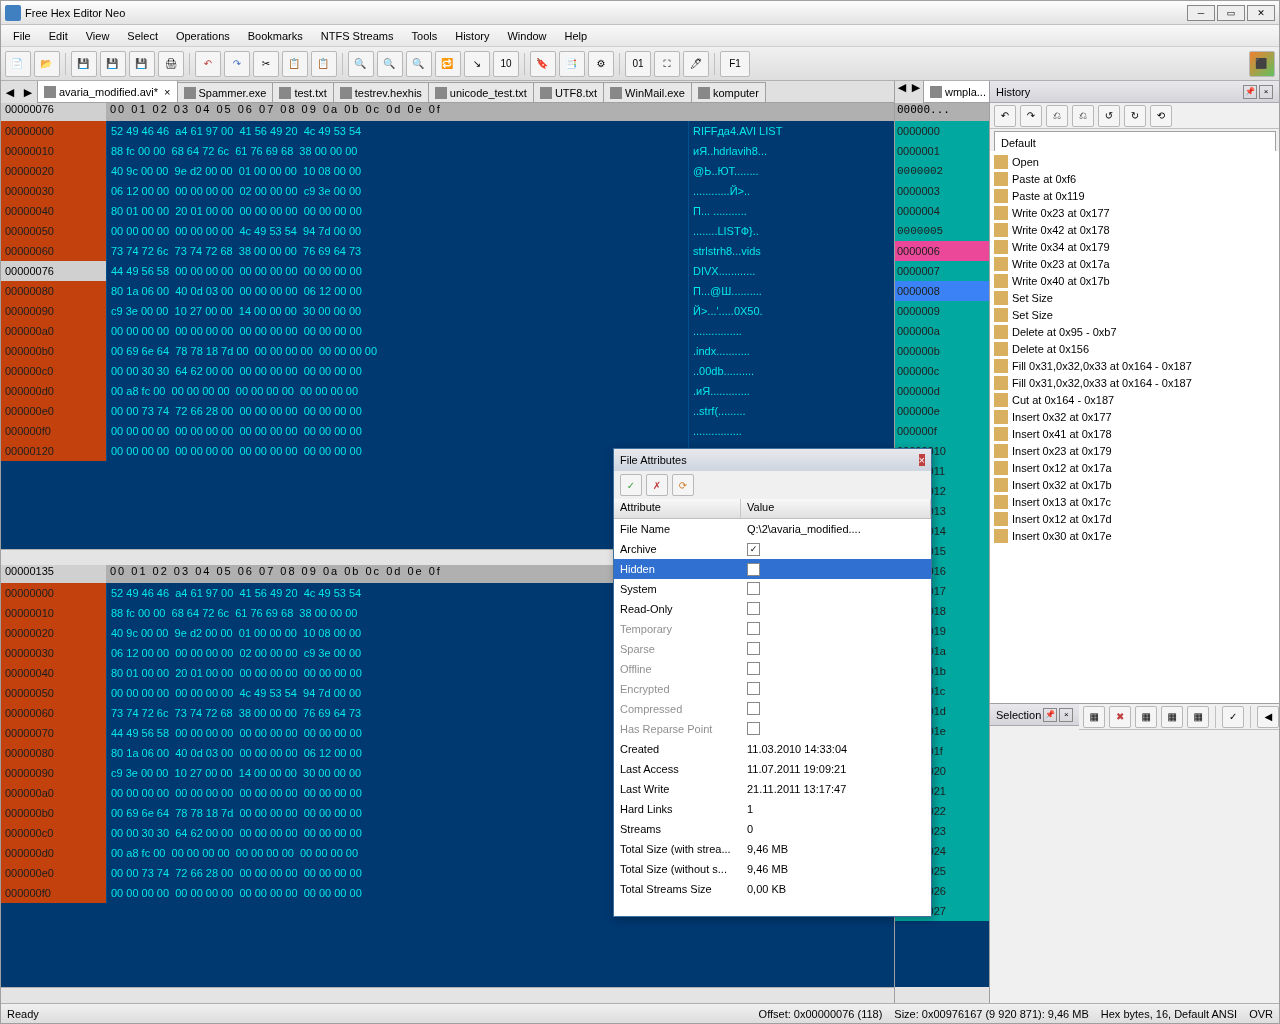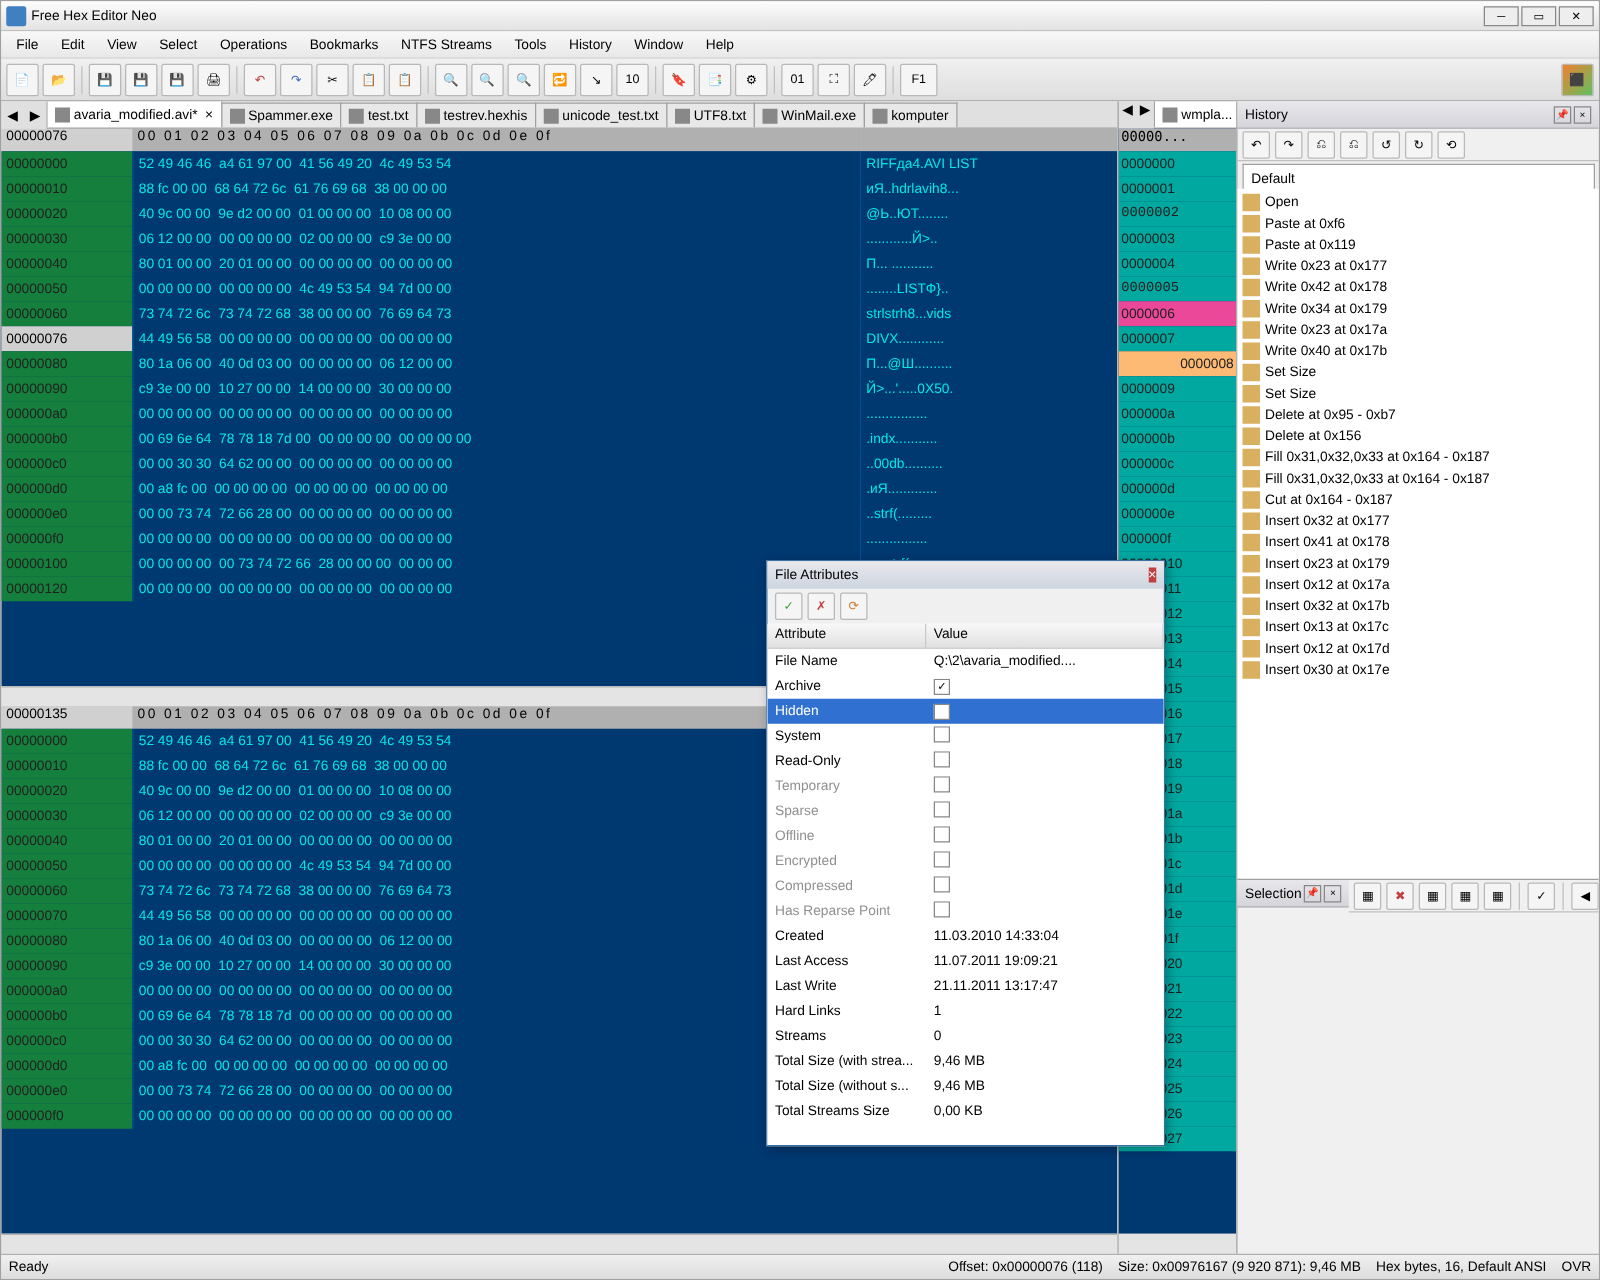--- a/index.html
+++ b/index.html
@@ -24,21 +24,21 @@
 .tab{height:20px;padding:2px 6px;border:1px solid #a0a0a0;border-bottom:none;margin-right:-1px;background:#e8e8e8;display:flex;align-items:center;gap:3px;cursor:pointer;font-size:10px;white-space:nowrap;}
 .tab.active{background:#fff;height:22px;}
 .tab .ic{width:12px;height:12px;background:#888;display:inline-block;}
 .tab .close{margin-left:3px;cursor:pointer;}
 .hex-view{flex:1;overflow:hidden;display:flex;flex-direction:column;font-family:Consolas,monospace;font-size:13px;}
 .hex-header{height:18px;background:#c0c0c0;display:flex;}
 .hex-body{flex:1;overflow:hidden;background:#003870;}
 .offs-col{background:#00a8a0;color:#000;width:105px;padding:0 4px;}
 .hex-cols{flex:1;background:#b0b0b0;padding:0 4px;color:#000;letter-spacing:2px;}
 .hex-row{display:flex;height:20px;line-height:20px;}
-.hex-row .offs{width:105px;background:#15803d;color:#202020;padding:0 4px;}
+.hex-row .offs{width:105px;background:#c2410c;color:#202020;padding:0 4px;}
 .hex-row .bytes{background:#003870;color:#00e8e8;padding:0 4px;flex:1;white-space:pre;border-left:1px solid #005090;border-right:1px solid #005090;}
 .hex-row .ascii{width:205px;background:#003870;color:#00e8e8;padding:0 4px;white-space:pre;}
 .hex-row.selrow .offs{background:#d0d0d0;color:#000;}
 .yel{color:#f8f800;}
 .file-attr{position:absolute;left:613px;top:448px;width:319px;height:469px;border:1px solid #4070a0;background:#f0f0f0;box-shadow:2px 2px 8px rgba(0,0,0,0.3);display:flex;flex-direction:column;}
 .fa-title{height:22px;background:linear-gradient(#e8e8ec,#cdd5e0);display:flex;align-items:center;padding:0 6px;}
 .fa-title .filler{flex:1;}
 .fa-tools{height:28px;display:flex;align-items:center;gap:4px;padding:0 6px;}
 .fa-grid{flex:1;overflow:auto;background:#fff;}
 .fa-head{display:flex;height:20px;background:linear-gradient(#f8f8f8,#e0e0e0);border-bottom:1px solid #c0c0c0;}
@@ -246,25 +246,20 @@
               <div class="offs">000000e0</div>
               <div class="bytes yel">00 00 73 74  72 66 28 00  00 00 00 00  00 00 00 00</div>
               <div class="ascii">..strf(.........</div>
             </div>
             <div class="hex-row">
               <div class="offs">000000f0</div>
               <div class="bytes yel">00 00 00 00  00 00 00 00  00 00 00 00  00 00 00 00</div>
               <div class="ascii">................</div>
             </div>
             <div class="hex-row">
-              <div class="offs">00000100</div>
-              <div class="bytes yel">00 00 00 00  00 73 74 72 66  28 00 00 00  00 00 00</div>
-              <div class="ascii">.....strf(......</div>
-            </div>
-            <div class="hex-row">
               <div class="offs">00000120</div>
               <div class="bytes yel">00 00 00 00  00 00 00 00  00 00 00 00  00 00 00 00</div>
               <div class="ascii">................</div>
             </div>
           </div>
         <div style="height:16px;background:#e4e4e4;border-top:1px solid #b0b0b0;"></div>
       </div>
 
       <div class="hex-view" style="flex:0.95;">
         <div class="hex-header">
@@ -357,21 +352,21 @@
         <div style="background:#b0b0b0;height:18px;font-family:monospace;padding:0 2px;">00000...</div>
         <div id="sec-body" style="font-family:monospace;font-size:12px;">
             <div style="background: rgb(0, 168, 160); color: rgb(32, 32, 32); height: 20px; line-height: 20px; padding: 0px 2px;">0000000</div>
             <div style="background: rgb(0, 168, 160); color: rgb(32, 32, 32); height: 20px; line-height: 20px; padding: 0px 2px;">0000001</div>
             <div style="background: rgb(0, 168, 160); color: rgb(32, 32, 32); height: 20px; line-height: 20px; padding: 0px 2px; font-family: Liberation Mono, monospace;">0000002</div>
             <div style="background: rgb(0, 168, 160); color: rgb(32, 32, 32); height: 20px; line-height: 20px; padding: 0px 2px;">0000003</div>
             <div style="background: rgb(0, 168, 160); color: rgb(32, 32, 32); height: 20px; line-height: 20px; padding: 0px 2px;">0000004</div>
             <div style="background: rgb(0, 168, 160); color: rgb(32, 32, 32); height: 20px; line-height: 20px; padding: 0px 2px; font-family: Liberation Mono, monospace;">0000005</div>
             <div style="background: #ec4899; color: rgb(32, 32, 32); height: 20px; line-height: 20px; padding: 0px 2px;">0000006</div>
             <div style="background: rgb(0, 168, 160); color: rgb(32, 32, 32); height: 20px; line-height: 20px; padding: 0px 2px;">0000007</div>
-            <div style="background: #fdba74; color: rgb(32, 32, 32); height: 20px; line-height: 20px; padding: 0px 2px; text-align: right;">0000008</div>
+            <div style="background: #3b82f6; color: rgb(32, 32, 32); height: 20px; line-height: 20px; padding: 0px 2px;">0000008</div>
             <div style="background: rgb(0, 168, 160); color: rgb(32, 32, 32); height: 20px; line-height: 20px; padding: 0px 2px;">0000009</div>
             <div style="background: rgb(0, 168, 160); color: rgb(32, 32, 32); height: 20px; line-height: 20px; padding: 0px 2px;">000000a</div>
             <div style="background: rgb(0, 168, 160); color: rgb(32, 32, 32); height: 20px; line-height: 20px; padding: 0px 2px;">000000b</div>
             <div style="background: rgb(0, 168, 160); color: rgb(32, 32, 32); height: 20px; line-height: 20px; padding: 0px 2px;">000000c</div>
             <div style="background: rgb(0, 168, 160); color: rgb(32, 32, 32); height: 20px; line-height: 20px; padding: 0px 2px;">000000d</div>
             <div style="background: rgb(0, 168, 160); color: rgb(32, 32, 32); height: 20px; line-height: 20px; padding: 0px 2px;">000000e</div>
             <div style="background: rgb(0, 168, 160); color: rgb(32, 32, 32); height: 20px; line-height: 20px; padding: 0px 2px;">000000f</div>
             <div style="background: rgb(0, 168, 160); color: rgb(32, 32, 32); height: 20px; line-height: 20px; padding: 0px 2px;">00000010</div>
             <div style="background: rgb(0, 168, 160); color: rgb(32, 32, 32); height: 20px; line-height: 20px; padding: 0px 2px;">00000011</div>
             <div style="background: rgb(0, 168, 160); color: rgb(32, 32, 32); height: 20px; line-height: 20px; padding: 0px 2px;">00000012</div>

